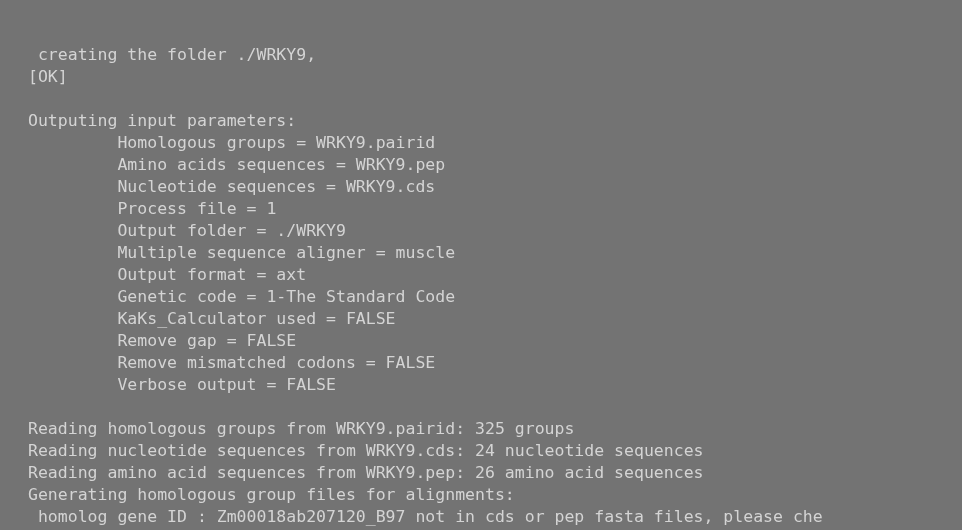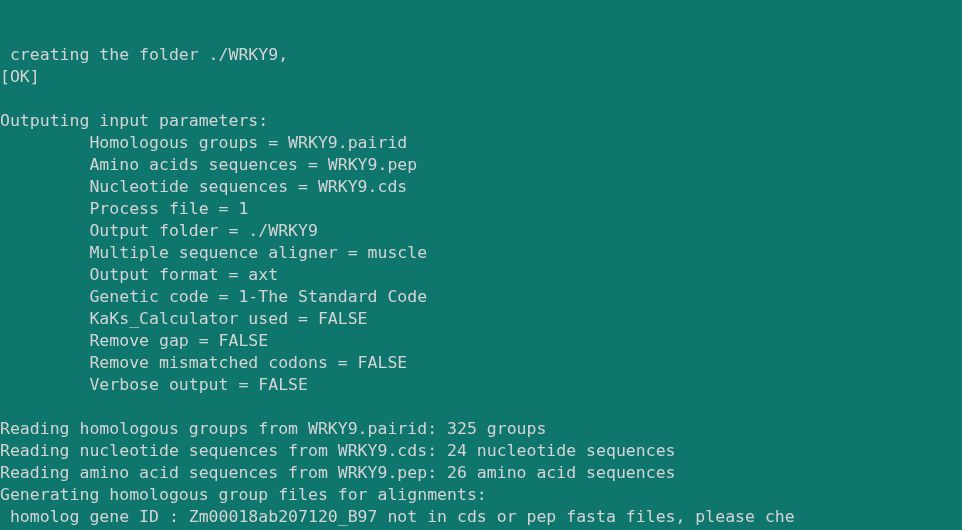--- a/index.html
+++ b/index.html
@@ -36,16 +36,16 @@
   }
   .blank {
     height: 22px;
     display: block;
   }
   .c-default { color: #d4d4d4; }
 </style>
 </head>
 <body>
 
-<div id="terminal" style="background: #0f766e; color: rgb(212, 212, 212);">
+<div id="terminal" style="background: #737373; color: rgb(212, 212, 212); padding-left: 28px;">
   <div id="output-area"><div class="line c-default"> creating the folder ./WRKY9,</div><div class="line c-default">[OK]</div><div class="blank">&nbsp;</div><div class="line c-default">Outputing input parameters:</div><div class="line c-default">         Homologous groups = WRKY9.pairid</div><div class="line c-default">         Amino acids sequences = WRKY9.pep</div><div class="line c-default">         Nucleotide sequences = WRKY9.cds</div><div class="line c-default">         Process file = 1</div><div class="line c-default">         Output folder = ./WRKY9</div><div class="line c-default">         Multiple sequence aligner = muscle</div><div class="line c-default">         Output format = axt</div><div class="line c-default">         Genetic code = 1-The Standard Code</div><div class="line c-default">         KaKs_Calculator used = FALSE</div><div class="line c-default">         Remove gap = FALSE</div><div class="line c-default">         Remove mismatched codons = FALSE</div><div class="line c-default">         Verbose output = FALSE</div><div class="blank">&nbsp;</div><div class="line c-default">Reading homologous groups from WRKY9.pairid: 325 groups</div><div class="line c-default">Reading nucleotide sequences from WRKY9.cds: 24 nucleotide sequences</div><div class="line c-default">Reading amino acid sequences from WRKY9.pep: 26 amino acid sequences</div><div class="line c-default">Generating homologous group files for alignments:</div><div class="line c-default"> homolog gene ID : Zm00018ab207120_B97 not in cds or pep fasta files, please che</div><div class="line c-default">ck ,exit</div></div>
   
 </div>
 
 </body></html>

